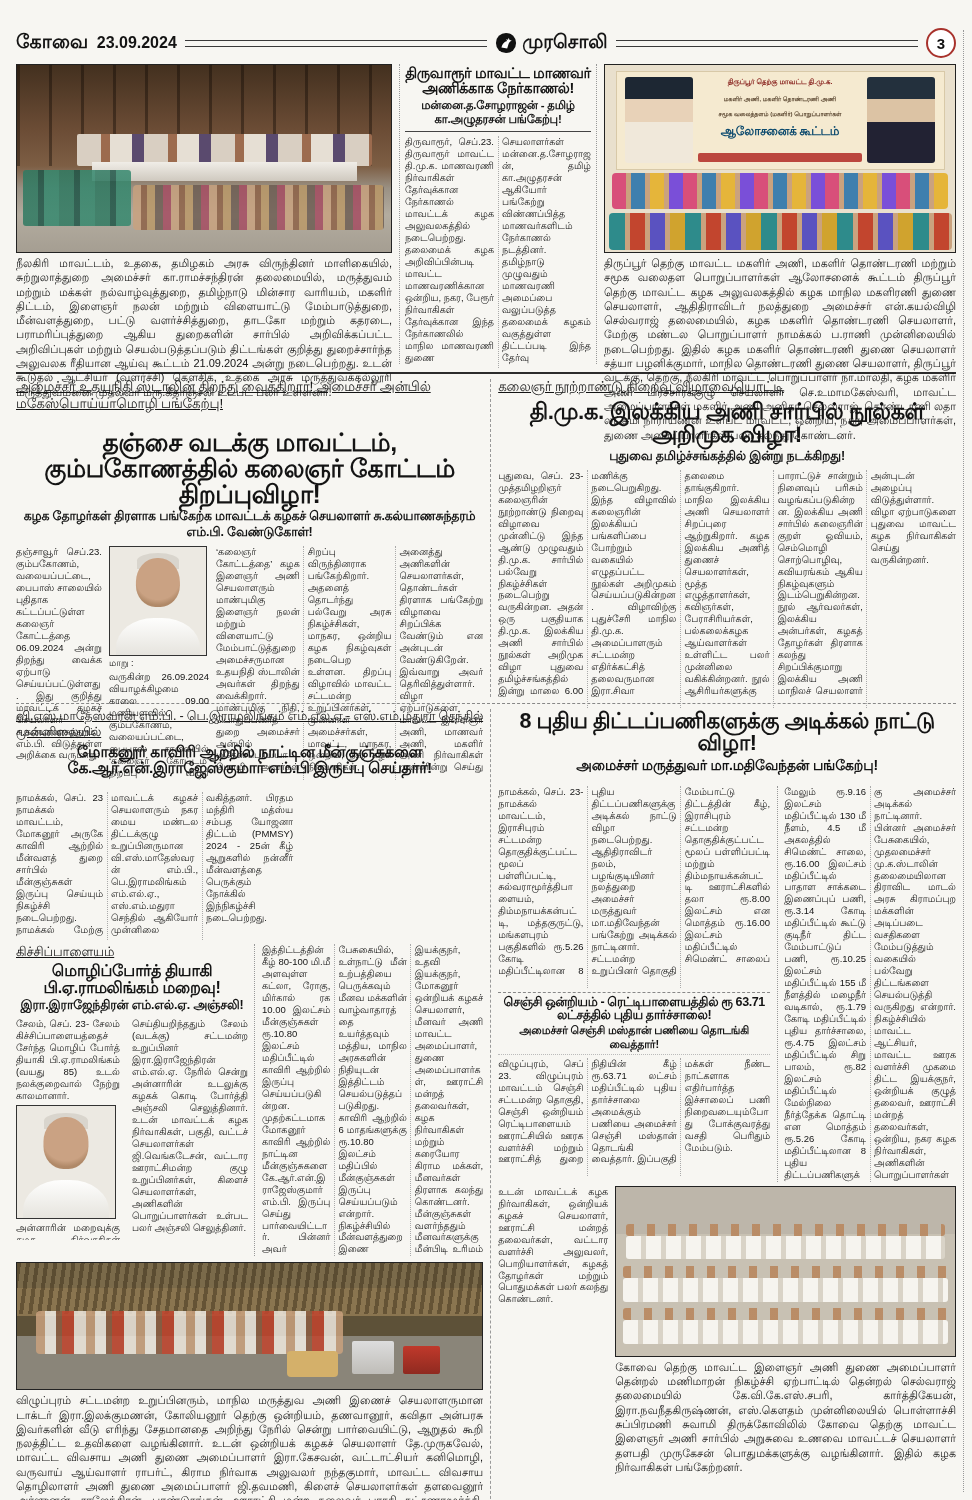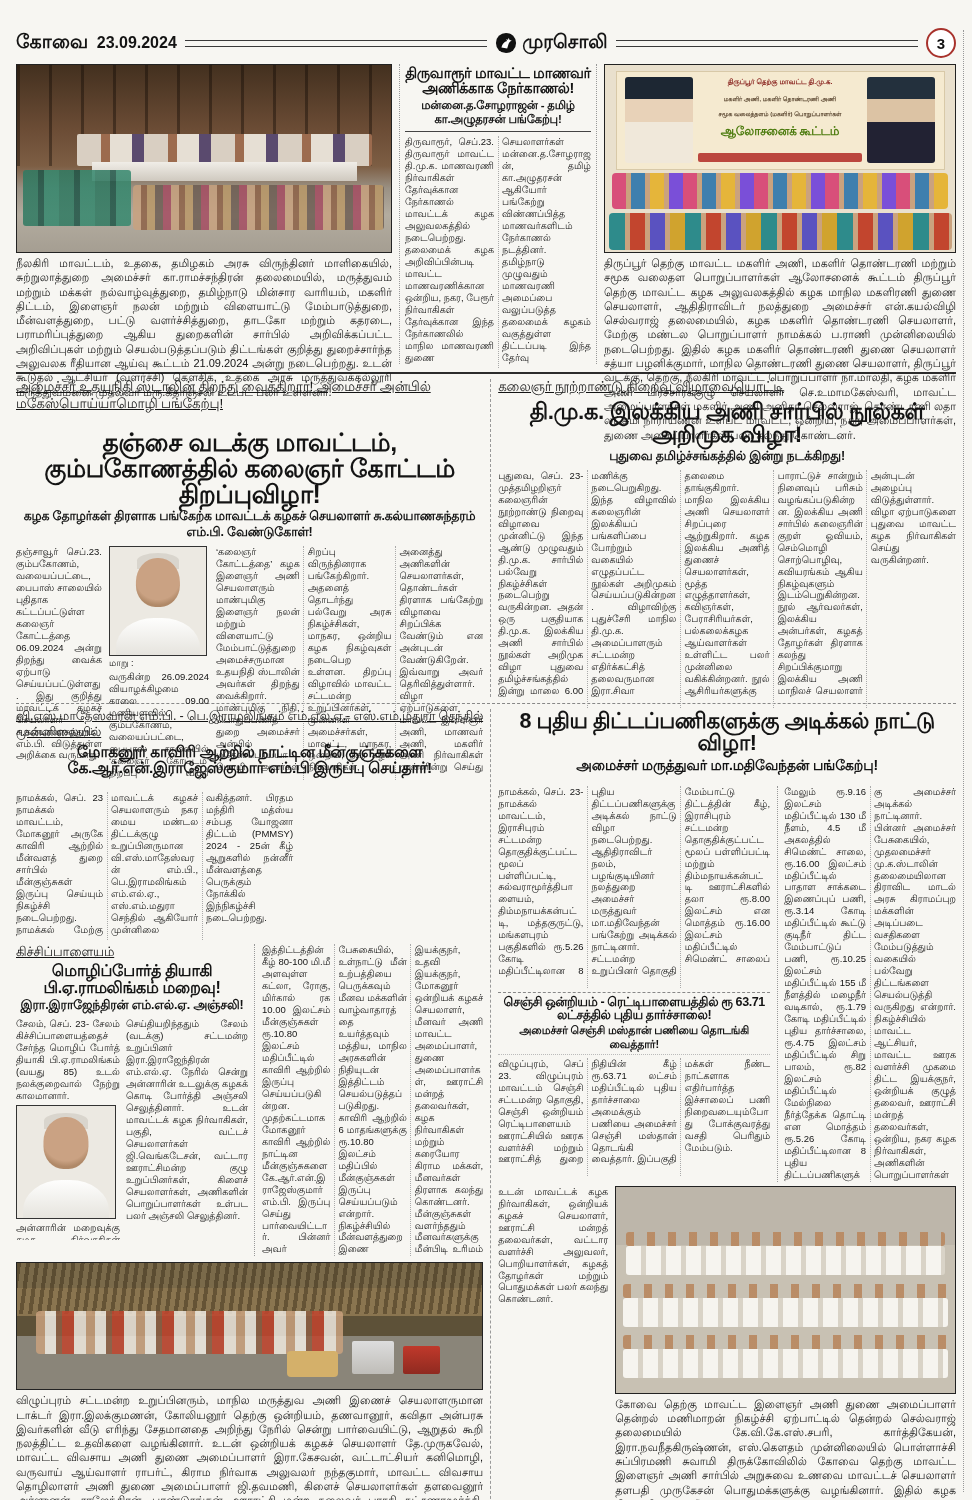--- a/index.html
+++ b/index.html
@@ -43,21 +43,21 @@
   .ph2{background:#e9e0cd;}
   .ph2 .banner{left:3%;right:3%;top:3%;height:52%;background:#f5ead0;border:1px solid #d8c9a8;}
   .ph2 .p1{left:2.5%;top:6%;width:21%;height:88%;border-radius:3px;
     background:linear-gradient(180deg,#1d2733 0 26%,#e8d2b8 26% 52%,#f0e8da 52% 100%);}
   .ph2 .p2{right:2.5%;top:6%;width:21%;height:88%;border-radius:3px;
     background:linear-gradient(180deg,#23303d 0 26%,#dcc3a4 26% 52%,#223 52% 100%);}
   .ph2 .bt{left:25%;right:25%;text-align:center;font-weight:bold;overflow:hidden;white-space:nowrap;}
   .ph2 .bt1{top:7%;font-size:7px;color:#8a2520;}
   .ph2 .bt2{top:25%;font-size:6px;color:#5a4630;}
   .ph2 .bt3{top:40%;font-size:6px;color:#5a4630;}
-  .ph2 .bt4{top:54%;font-size:12px;color:#4d7c0f;letter-spacing:-.3px;}
+  .ph2 .bt4{top:54%;font-size:12px;color:#0c4a6e;letter-spacing:-.3px;}
   .ph2 .bstrip{left:25%;right:25%;top:84%;height:9%;background:#b02a24;border-radius:2px;opacity:.85;}
   .ph2 .r1{left:2%;right:2%;top:58%;height:19%;border-radius:4px;filter:blur(.4px);
     background:repeating-linear-gradient(90deg,#d84f7a 0 14px,#caa27e 14px 19px,#3f7fae 19px 33px,#caa27e 33px 38px,#e5b53a 38px 52px,#caa27e 52px 57px,#7a4fd8 57px 71px);}
   .ph2 .r2{left:1%;right:1%;top:79%;height:20%;border-radius:4px;filter:blur(.4px);
     background:repeating-linear-gradient(90deg,#2e8b8b 0 16px,#caa27e 16px 21px,#c2452e 21px 36px,#caa27e 36px 41px,#5a52c0 41px 56px,#caa27e 56px 61px,#d0a32e 61px 76px);}
   .ph3{background:linear-gradient(180deg,#7a6a4a 0 20%,#8a7550 20% 42%,#5d5138 42% 58%,#8a8579 58% 100%);}
   .ph3 .thatch{inset:0 0 60% 0;background:repeating-linear-gradient(98deg,rgba(40,28,10,.38) 0 4px,transparent 4px 9px);}
   .ph3 .folk{left:4%;right:30%;top:38%;height:34%;opacity:.85;border-radius:4px;filter:blur(.5px);
     background:repeating-linear-gradient(90deg,#caa27e 0 9px,#f2eee6 9px 20px,#8d5f43 20px 26px,#c2452e 26px 38px,#efe9df 38px 50px);}
   .ph3 .can1{left:72%;top:62%;width:9%;height:26%;background:linear-gradient(180deg,#ddd,#bfbdb8);border-radius:2px;}
@@ -109,39 +109,39 @@
   .b3l{width:49.7%;padding-right:7px;}
   .b3r{flex:1;border-left:1px dashed #999;padding-left:7px;}
   .b3l .kick{font-size:12.5px;}
   .b3l .hl{font-size:15.5px;margin:3px 0 16px;}
   .moh-a{height:148px;}
   .b3l-row{display:flex;gap:7px;height:312px;margin-top:4px;}
   .kichi{width:232px;border-right:1px dotted #999;padding-right:6px;}
   .kichi .kick{font-size:13px;}
   .kichi .hl{font-size:16px;margin:2px 0;}
   .kichi .sub{font-size:12.5px;margin-bottom:4px;}
-  .kichi-body{display:flex;gap:6px;height:222px;}
+  .kichi-body{display:flex;gap:12px;height:222px;}
   .kichi-c1{width:104px;display:flex;flex-direction:column;gap:3px;}
   .kichi-c1 .portrait{width:98px;height:112px;}
   .kichi-c2{flex:1;}
   .moh-b{flex:1;height:100%;}
   .b3l .ph3{height:126px;margin-top:6px;}
 
   .b3r .hl{font-size:21.5px;margin:1px 0 2px;}
   .b3r .sub{font-size:14px;margin-bottom:11px;}
   .b3r-row1{display:flex;gap:7px;height:396px;}
   .r1L{width:272px;}
   .pud-a{height:202px;}
   .senji-head{border-top:1px dashed #888;border-bottom:1px dotted #bbb;padding:3px 0 2px;margin-top:4px;}
   .senji-head .hl{font-size:12.5px;margin:0 0 2px;}
   .senji-head .sub{font-size:11px;margin:0;}
   .senji-a{height:118px;margin-top:3px;}
   .r1R{flex:1;border-left:1px dotted #999;padding-left:6px;}
   .pud-b{height:100%;}
-  .b3r-row2{display:flex;gap:7px;height:208px;margin-top:4px;}
+  .b3r-row2{display:flex;gap:7px;height:171px;margin-top:4px;}
   .senji-b{width:110px;height:100%;}
   .b3r-row2 .ph4{flex:1;}
   .b3r-cap{margin-left:117px;}
 </style>
 </head>
 <body>
 
 <div class="page">
   <div class="inner">
 

